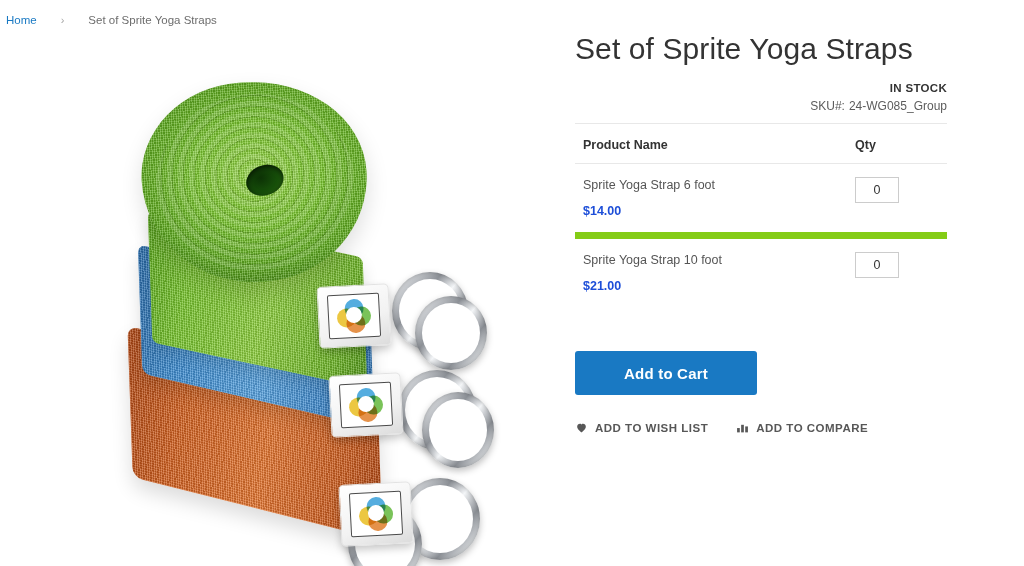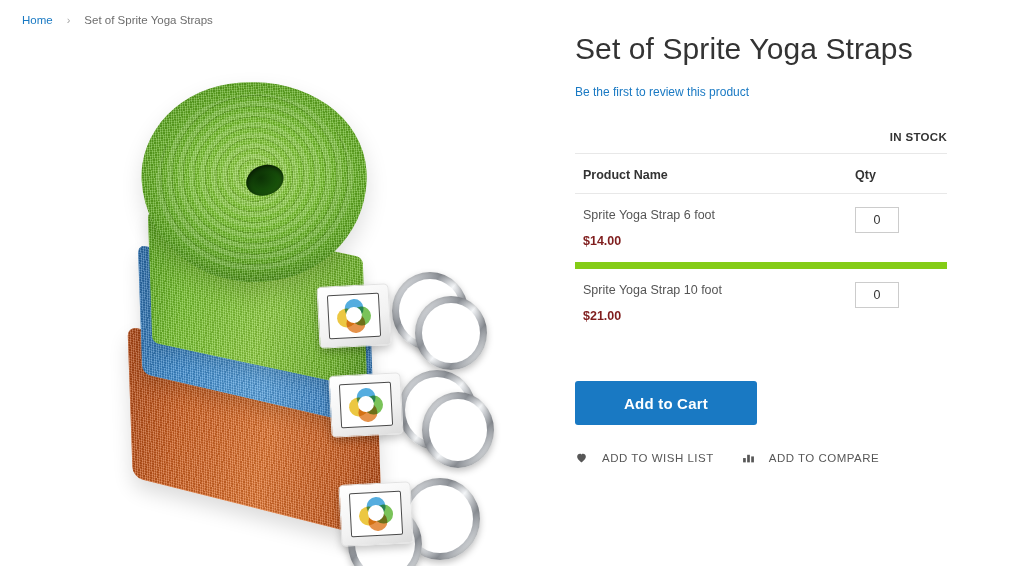--- a/index.html
+++ b/index.html
@@ -9,22 +9,22 @@
     background: #ffffff;
     font-family: "Liberation Sans", sans-serif;
     color: #333333;
     overflow: hidden;
   }
 
   .page { position: relative; width: 1024px; height: 566px; background:#fff; }
 
   
   .breadcrumb {
-    position: absolute; left: 22px; top: 13px;
-    display: flex; align-items: center; gap: 14px;
+    position: absolute; left: 6px; top: 13px;
+    display: flex; align-items: center; gap: 24px;
     font-size: 11.5px; line-height: 14px;
   }
   .breadcrumb-link { color: #1979c3; text-decoration: none; }
   .breadcrumb-sep { color: #a6a6a6; font-size: 11px; }
   .breadcrumb-current { color: #6d6d6d; }
 
   
   .media {
     position: absolute; left: 0px; top: 40px;
     width: 545px; height: 526px;
@@ -188,21 +188,21 @@
   .grouped-table th {
     text-align: left; font-size: 12.5px; font-weight: 700; color:#333;
     padding: 0 0 11px 8px; border-bottom: 1px solid #e8e8e8;
   }
   .grouped-table th.qty-col { text-align:left; padding-left: 0; width: 92px; }
   .grouped-table td {
     padding: 13px 0 14px 8px; border-bottom: 7px solid #84cc16; vertical-align: top;
   }
   .grouped-table tr:last-child td { border-bottom: none; }
   .item-name { font-size: 12.5px; color: #555555; line-height: 17px; }
-  .item-price { font-size: 12.5px; font-weight: 700; color: #7f1d1d; margin-top: 10px; }
+  .item-price { font-size: 12.5px; font-weight: 700; color: #1d4ed8; margin-top: 10px; }
   .qty-cell { width: 92px; padding-left: 0 !important; }
   .qty-input {
     width: 44px; height: 26px; border: 1px solid #cccccc; background:#fff;
     font-size: 12.5px; color:#333; text-align:center;
     font-family: "Liberation Sans", sans-serif;
     padding: 0;
   }
 
   .btn-add-to-cart {
     margin-top: 44px;
@@ -210,22 +210,22 @@
     background: #1979c3; border: none; border-radius: 3px;
     color:#ffffff; font-size: 15px; font-weight: 700;
     font-family: "Liberation Sans", sans-serif;
     cursor: pointer; letter-spacing:.2px;
   }
 
   .secondary-actions {
     margin-top: 26px; display:flex; align-items:center; gap: 28px;
   }
   .action-link {
-    display:flex; align-items:center; gap: 14px;
-    font-size: 11.5px; font-weight: 400; color:#575757;
+    display:flex; align-items:center; gap: 7px;
+    font-size: 11.5px; font-weight: 700; color:#575757;
     letter-spacing: .5px; text-decoration:none;
   }
   .icon-heart { width: 13px; height: 13px; display:block; }
   .icon-compare { width: 13px; height: 13px; display:block; }
 </style>
 </head>
 <body>
 
 <div class="page">
 
@@ -297,24 +297,26 @@
         </div>
       </div>
 
     </div>
   </div>
 
   <div class="info">
 
     <h1 class="product-title">Set of Sprite Yoga Straps</h1>
 
-    <a class="review-link" href="#">Be the first to review this product</a>
 
     <div class="stock-block">
       <div class="stock-status">IN STOCK</div>
+      <div class="sku-row">
+        <span class="sku-label">SKU#:</span><span class="sku-value">24-WG085_Group</span>
+      </div>
       <div class="divider"></div>
     </div>
 
     <table class="grouped-table">
       <thead>
         <tr>
           <th>Product Name</th>
           <th class="qty-col">Qty</th>
         </tr>
       </thead>

